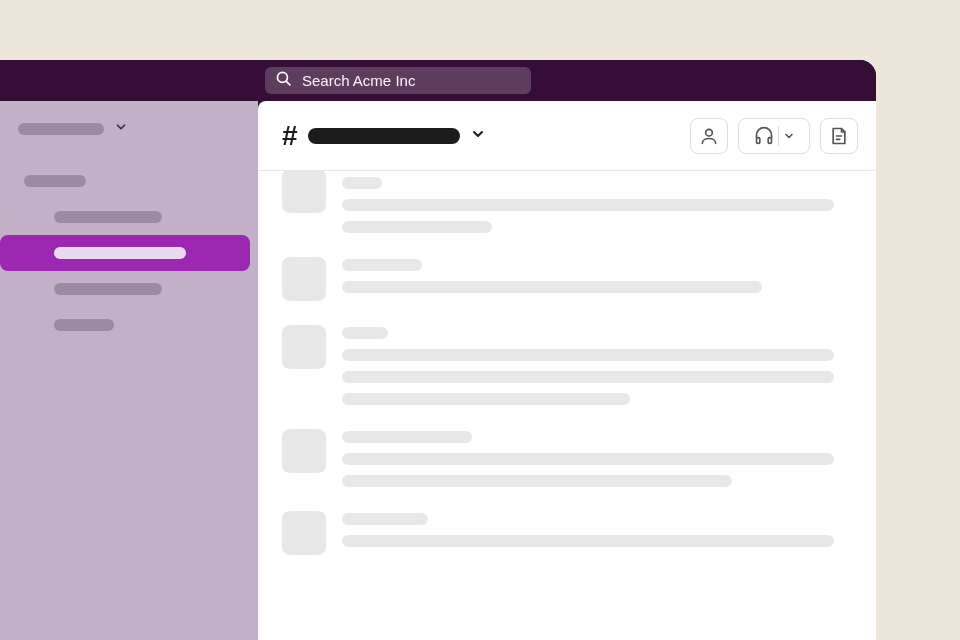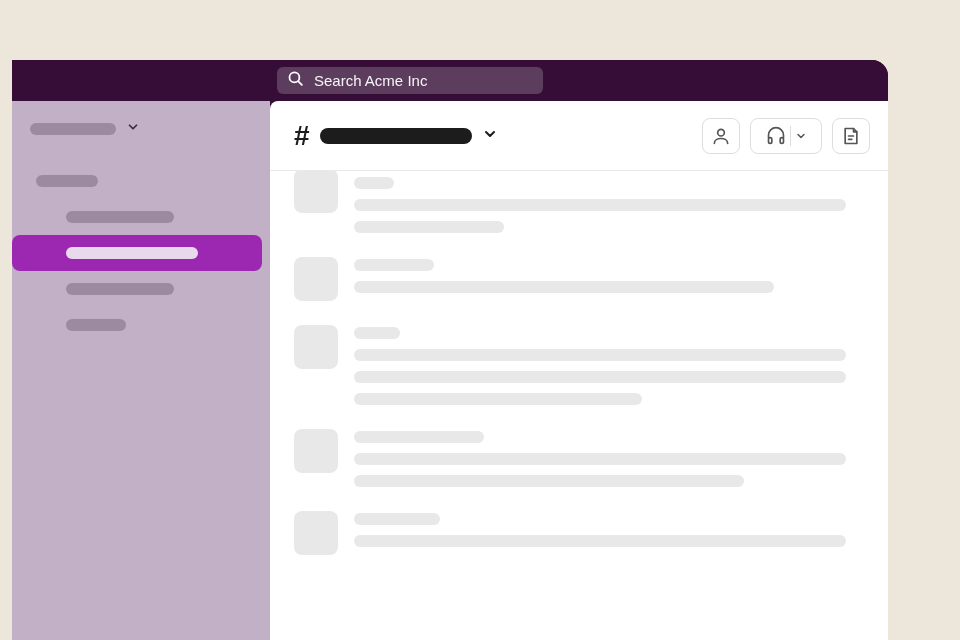--- a/index.html
+++ b/index.html
@@ -12,21 +12,20 @@
   }
   .app-window {
     position: absolute;
     left: 0;
     top: 60px;
     width: 876px;
     height: 580px;
     border-top-right-radius: 16px;
     overflow: hidden;
     background: #350d36;
-    margin-left: 12px;
   }
   
   .topbar {
     height: 41px;
     background: #350d36;
     display: flex;
     align-items: center;
     justify-content: center;
     position: relative;
   }

